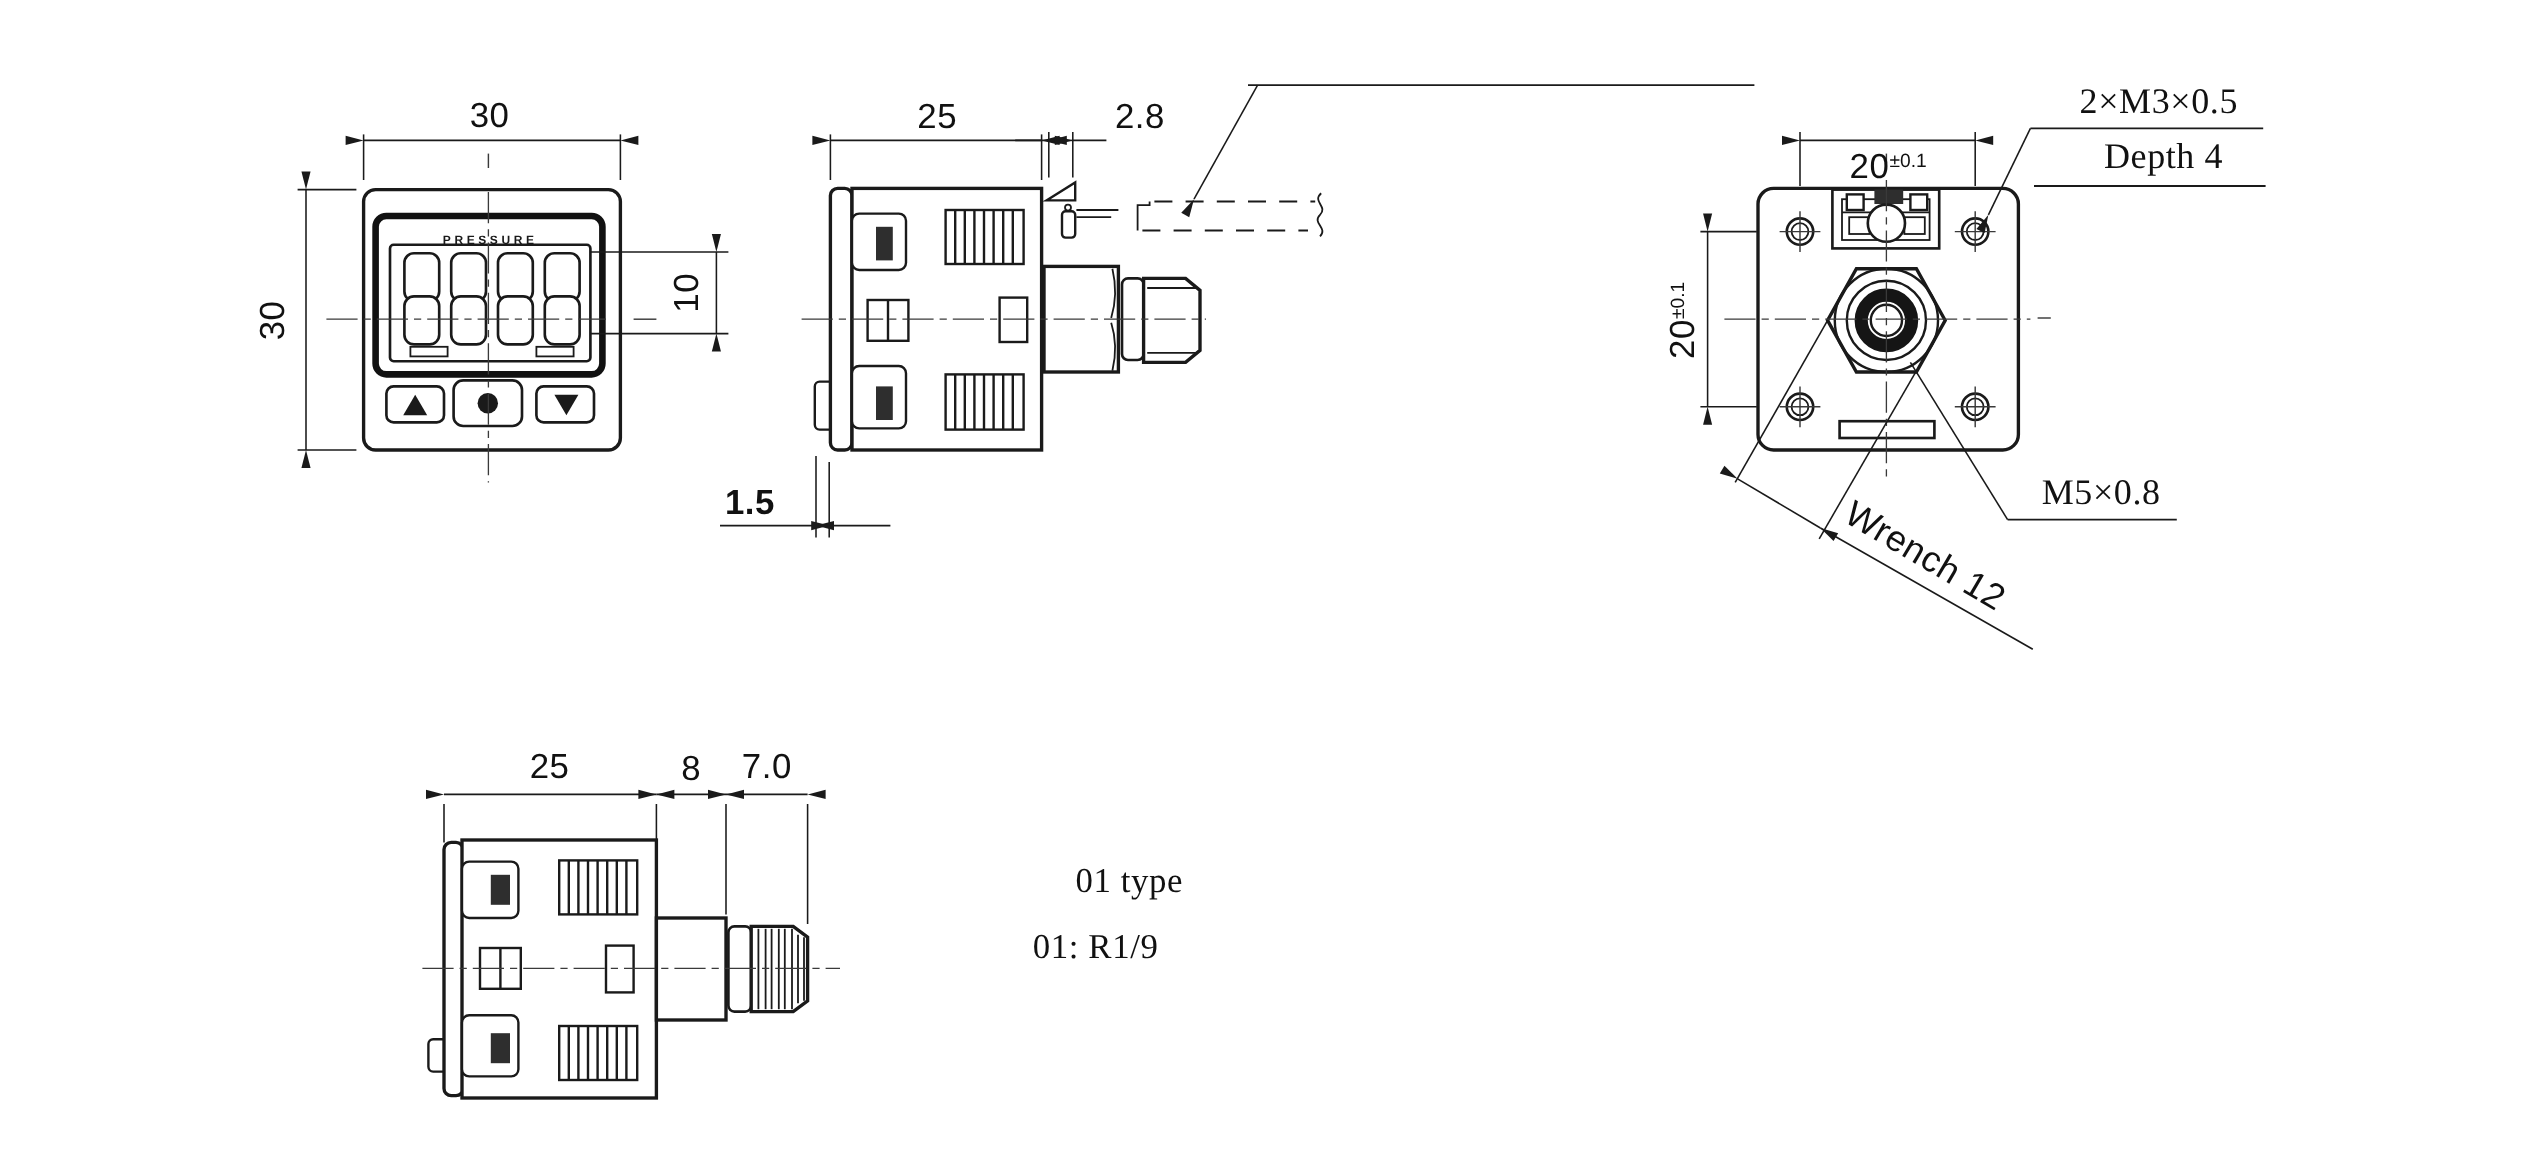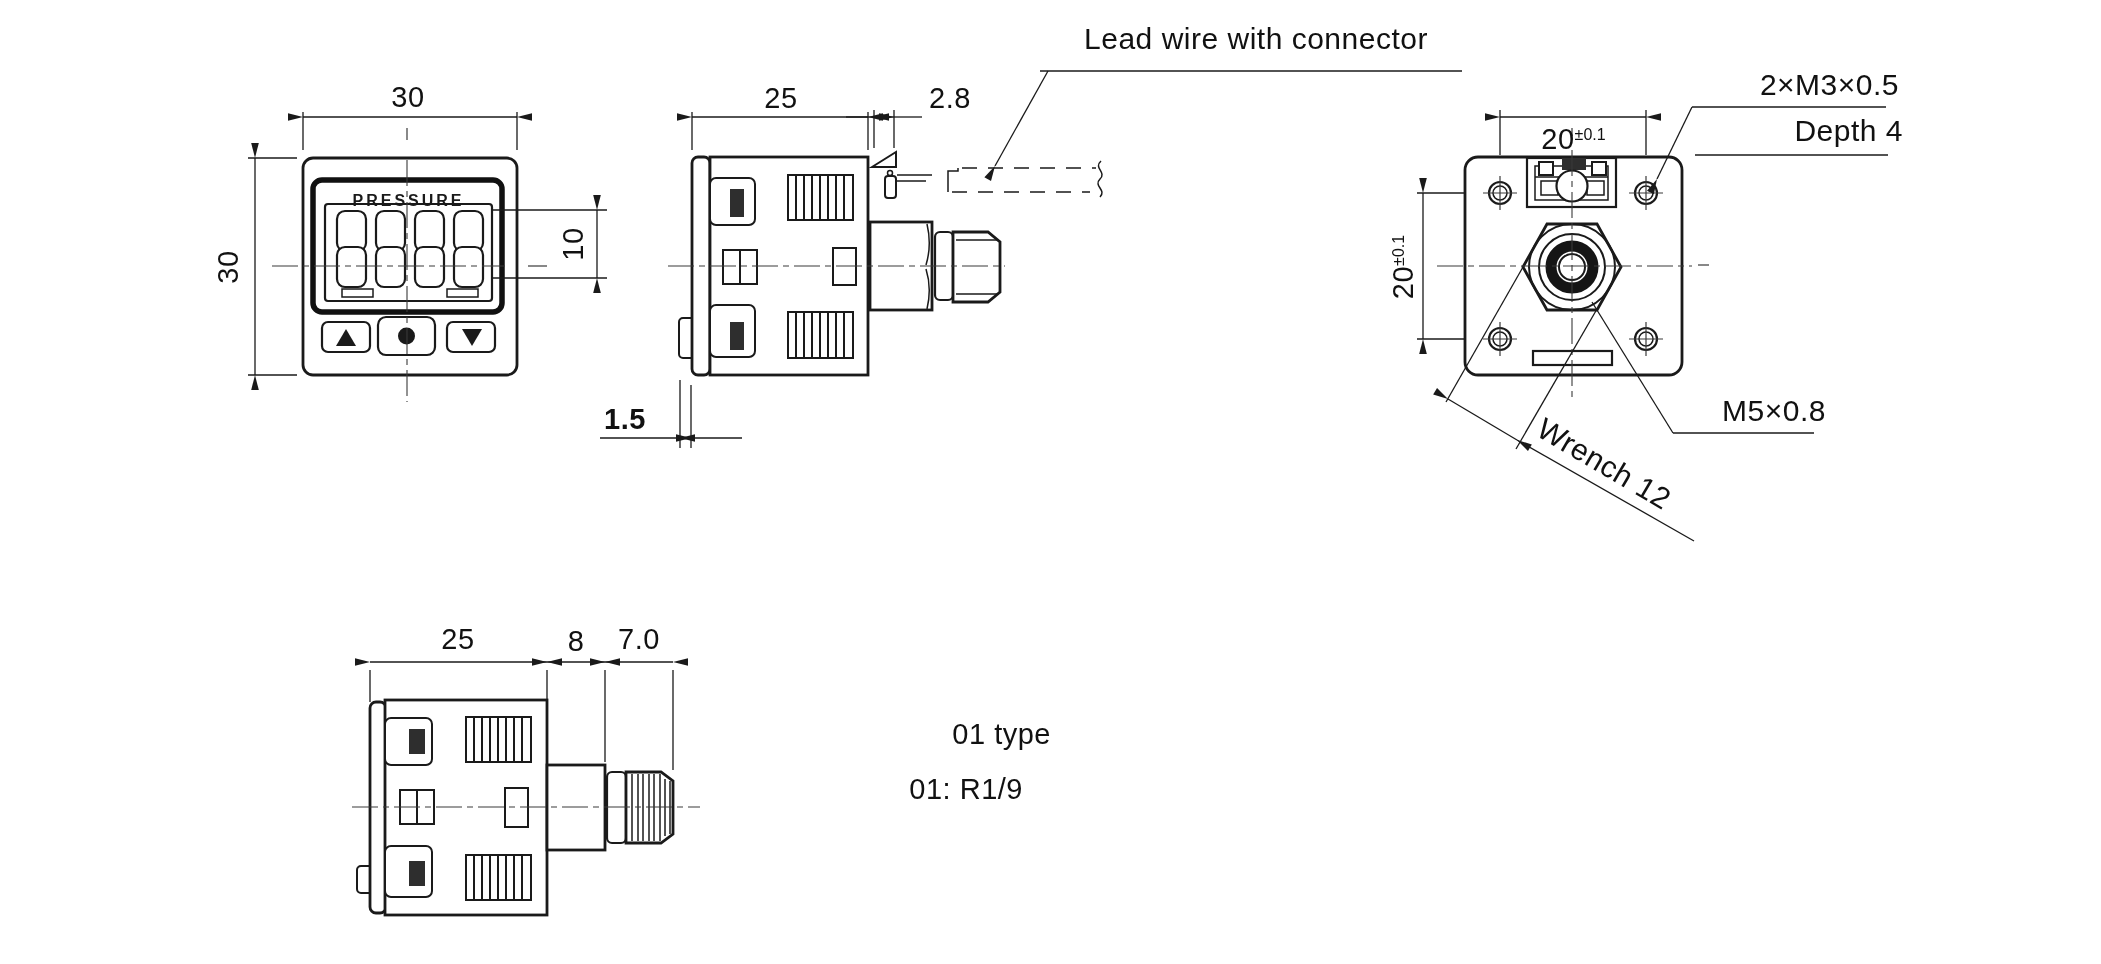--- a/index.html
+++ b/index.html
@@ -16,25 +16,25 @@
   .bez{stroke:#111;stroke-width:5.5;fill:#fff;}
   .dk {fill:#2e2e2e;stroke:none;}
   .dkt{fill:#1a1a1a;stroke:none;}
   .cl {stroke:#3a3a3a;stroke-width:1.1;fill:none;stroke-dasharray:26 5 6 5;}
   .clS{stroke:#3a3a3a;stroke-width:1.2;fill:none;}
   .dsh{stroke:#1a1a1a;stroke-width:1.7;fill:none;stroke-dasharray:15 11;}
   
   .lbl{position:absolute;font-size:29px;line-height:30px;color:#111;white-space:nowrap;
        text-align:center;letter-spacing:0.5px;}
   .note{font-size:30px;}
-  .left{text-align:right;}
+  .left{text-align:center;font-family:Liberation Serif, serif;}
   .rot270{transform:rotate(-90deg);transform-origin:center;}
   .rotw{transform:rotate(30.5deg);transform-origin:center;}
   .tol{font-size:16px;vertical-align:9px;letter-spacing:0;}
-  .lcd{font-size:16px;font-weight:bold;letter-spacing:3px;color:#1a1a1a;}
+  .lcd{font-size:10px;font-weight:bold;letter-spacing:3px;color:#1a1a1a;}
 </style>
 </head>
 <body>
 
 <div class="canvas">
 
 <svg width="2101" height="964" viewBox="0 0 2101 964">
   <defs>
     <marker id="arr" markerWidth="17" markerHeight="12" refX="1" refY="6" orient="auto-start-reverse" markerUnits="userSpaceOnUse">
       <path d="M1,6 L16,2.2 L16,9.8 Z" fill="#1a1a1a"></path>
@@ -293,21 +293,20 @@
 </svg>
 
   <div class="lbl" style="left:383px;top:82px;width:50px;">30</div>
   <div class="lbl rot270" style="left:203px;top:252px;width:50px;">30</div>
   <div class="lbl rot270" style="left:548px;top:229px;width:50px;">10</div>
   <div class="lbl lcd" style="left:330px;top:186px;width:157px;">PRESSURE</div>
 
   <div class="lbl" style="left:756px;top:83px;width:50px;">25</div>
   <div class="lbl" style="left:922px;top:83px;width:56px;">2.8</div>
   <div class="lbl" style="left:598px;top:404px;width:54px;font-weight:bold;">1.5</div>
-  <div class="lbl note" style="left:1046px;top:24px;width:420px;">Lead wire with connector</div>
 
   <div class="lbl" style="left:1516px;top:80px;width:115px;margin-top:40px;"><span>20</span><span class="tol">±0.1</span></div>
   <div class="lbl rot270" style="left:1343px;top:250px;width:116px;"><span>20</span><span class="tol">±0.1</span></div>
   <div class="lbl note left" style="left:1699px;top:70px;width:200px;">2×M3×0.5</div>
   <div class="lbl note left" style="left:1703px;top:116px;width:200px;">Depth 4</div>
   <div class="lbl note left" style="left:1676px;top:396px;width:150px;">M5×0.8</div>
   <div class="lbl note rotw" style="left:1524px;top:449px;width:160px;">Wrench 12</div>
 
   <div class="lbl" style="left:433px;top:624px;width:50px;">25</div>
   <div class="lbl" style="left:558px;top:626px;width:36px;">8</div>

